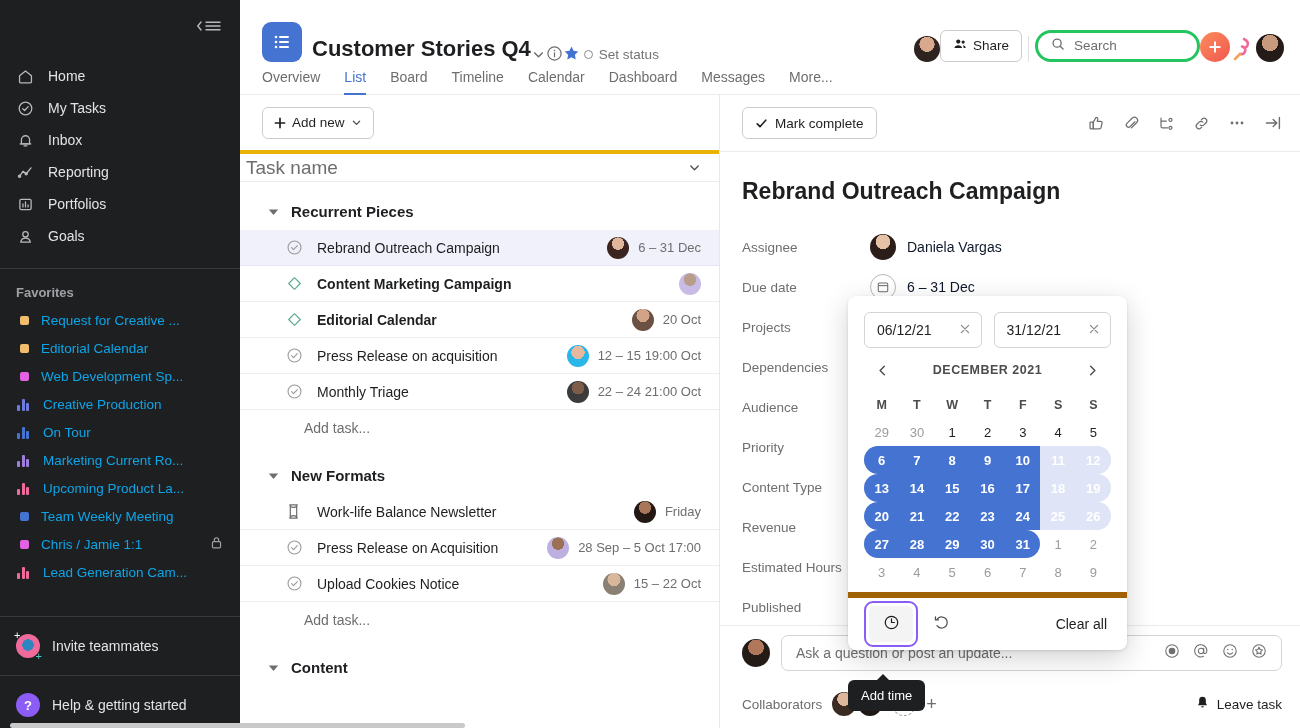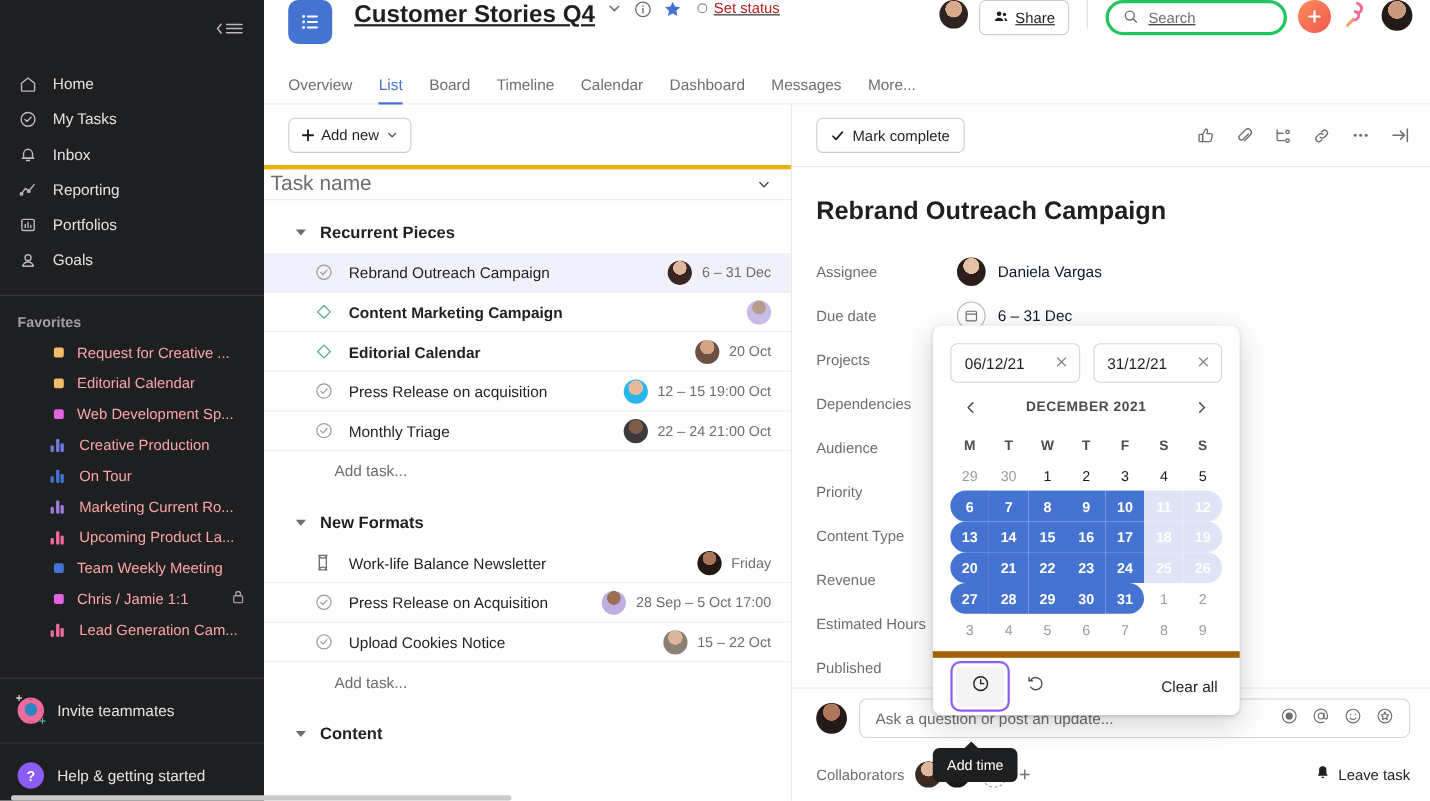--- a/index.html
+++ b/index.html
@@ -33,22 +33,22 @@
   }
   .sb-ico { width: 18px; height: 18px; display: inline-flex; align-items: center; justify-content: center; flex: 0 0 18px; color: #b9babd; }
   .sb-ico svg { display: block; }
   .sb-divider { height: 1px; background: #393a3c; margin: 6px 0; }
   .sb-section-label {
     font-size: 13px; color: #a0a1a4; font-weight: bold;
     padding: 10px 16px 6px 16px;
   }
   .fav-item {
     display: flex; align-items: center; gap: 12px;
-    padding: 0 16px; height: 28px; font-size: 13.5px; color: #fca5a5;
-    cursor: pointer; white-space: nowrap; position: relative; margin-left: 29px;
+    padding: 0 16px; height: 28px; font-size: 13.5px; color: #0ea5e9;
+    cursor: pointer; white-space: nowrap; position: relative;
   }
   .fav-dot { width: 9px; height: 9px; border-radius: 2px; flex: 0 0 9px; margin-left: 4px;}
   .fav-bars { width: 14px; height: 13px; flex: 0 0 14px; display: flex; align-items: flex-end; gap: 1.5px; margin-left: 1px;}
   .fav-bars i { display: block; width: 3px; border-radius: 1px; }
   .fav-label { overflow: hidden; text-overflow: ellipsis; }
   .lock-ico { position: absolute; right: 18px; color: #a0a1a4; }
   .sb-bottom { margin-top: auto; }
   .invite-row, .help-row {
     display: flex; align-items: center; gap: 12px;
     padding: 0 16px; height: 46px; font-size: 14px; color: #e3e3e4; cursor: pointer;
@@ -57,27 +57,27 @@
     background: radial-gradient(circle at 50% 45%, #2e86c1 0 38%, #f06a9b 39% 100%);
     border: 2px solid #f06a9b; position: relative; flex: 0 0 24px;}
   .invite-ico:before { content:"+"; position:absolute; left:-4px; top:-7px; color:#fff; font-size:11px; }
   .invite-ico:after { content:"+"; position:absolute; right:-4px; bottom:-6px; color:#4ecdc4; font-size:11px; }
   .help-ico { width: 24px; height: 24px; border-radius: 50%; background: #8b5cf6; color:#fff;
     display:flex; align-items:center; justify-content:center; font-size:13px; font-weight:bold; flex:0 0 24px;}
 
   
   .main { flex: 1 1 auto; height: 728px; display: flex; flex-direction: column; background:#fff; min-width:0;}
 
-  .topbar { height: 62px; display: flex; align-items: flex-start; padding: 0 16px 0 22px; gap: 10px; text-decoration: underline; }
+  .topbar { height: 62px; display: flex; align-items: flex-end; padding: 0 16px 0 22px; gap: 0; }
   .proj-icon { width: 40px; height: 40px; border-radius: 9px; background: #4573d2;
     display: flex; align-items: center; justify-content: center; flex: 0 0 40px; }
   .proj-title { font-size: 22px; font-weight: bold; color: #1e1f21; margin-left: 10px; white-space: nowrap;}
   .tb-ico { color: #6d6e6f; cursor: pointer; display: flex; align-items: center; }
   .star { color: #4573d2; }
-  .set-status { display: flex; align-items: center; gap: 6px; font-size: 13.5px; color: #b91c1c; cursor: pointer; margin-left: 4px;}
+  .set-status { display: flex; align-items: center; gap: 6px; font-size: 13.5px; color: #737373; cursor: pointer; margin-left: 4px;}
   .status-ring { width: 9px; height: 9px; border-radius: 50%; border: 1.4px solid #8a8b8c; }
   .spacer { flex: 1 1 auto; }
   .avatar { border-radius: 50%; background-size: cover; flex: none; }
   .share-btn {
     display: flex; align-items: center; gap: 6px; height: 32px; padding: 0 12px;
     border: 1px solid #cfcbcb; border-radius: 6px; font-size: 13.5px; color:#1e1f21;
     background: #fff; cursor: pointer; white-space: nowrap;
   }
   .vdiv { width: 1px; height: 26px; background: #e0e0e0; margin: 0 6px; }
   .search-box {

